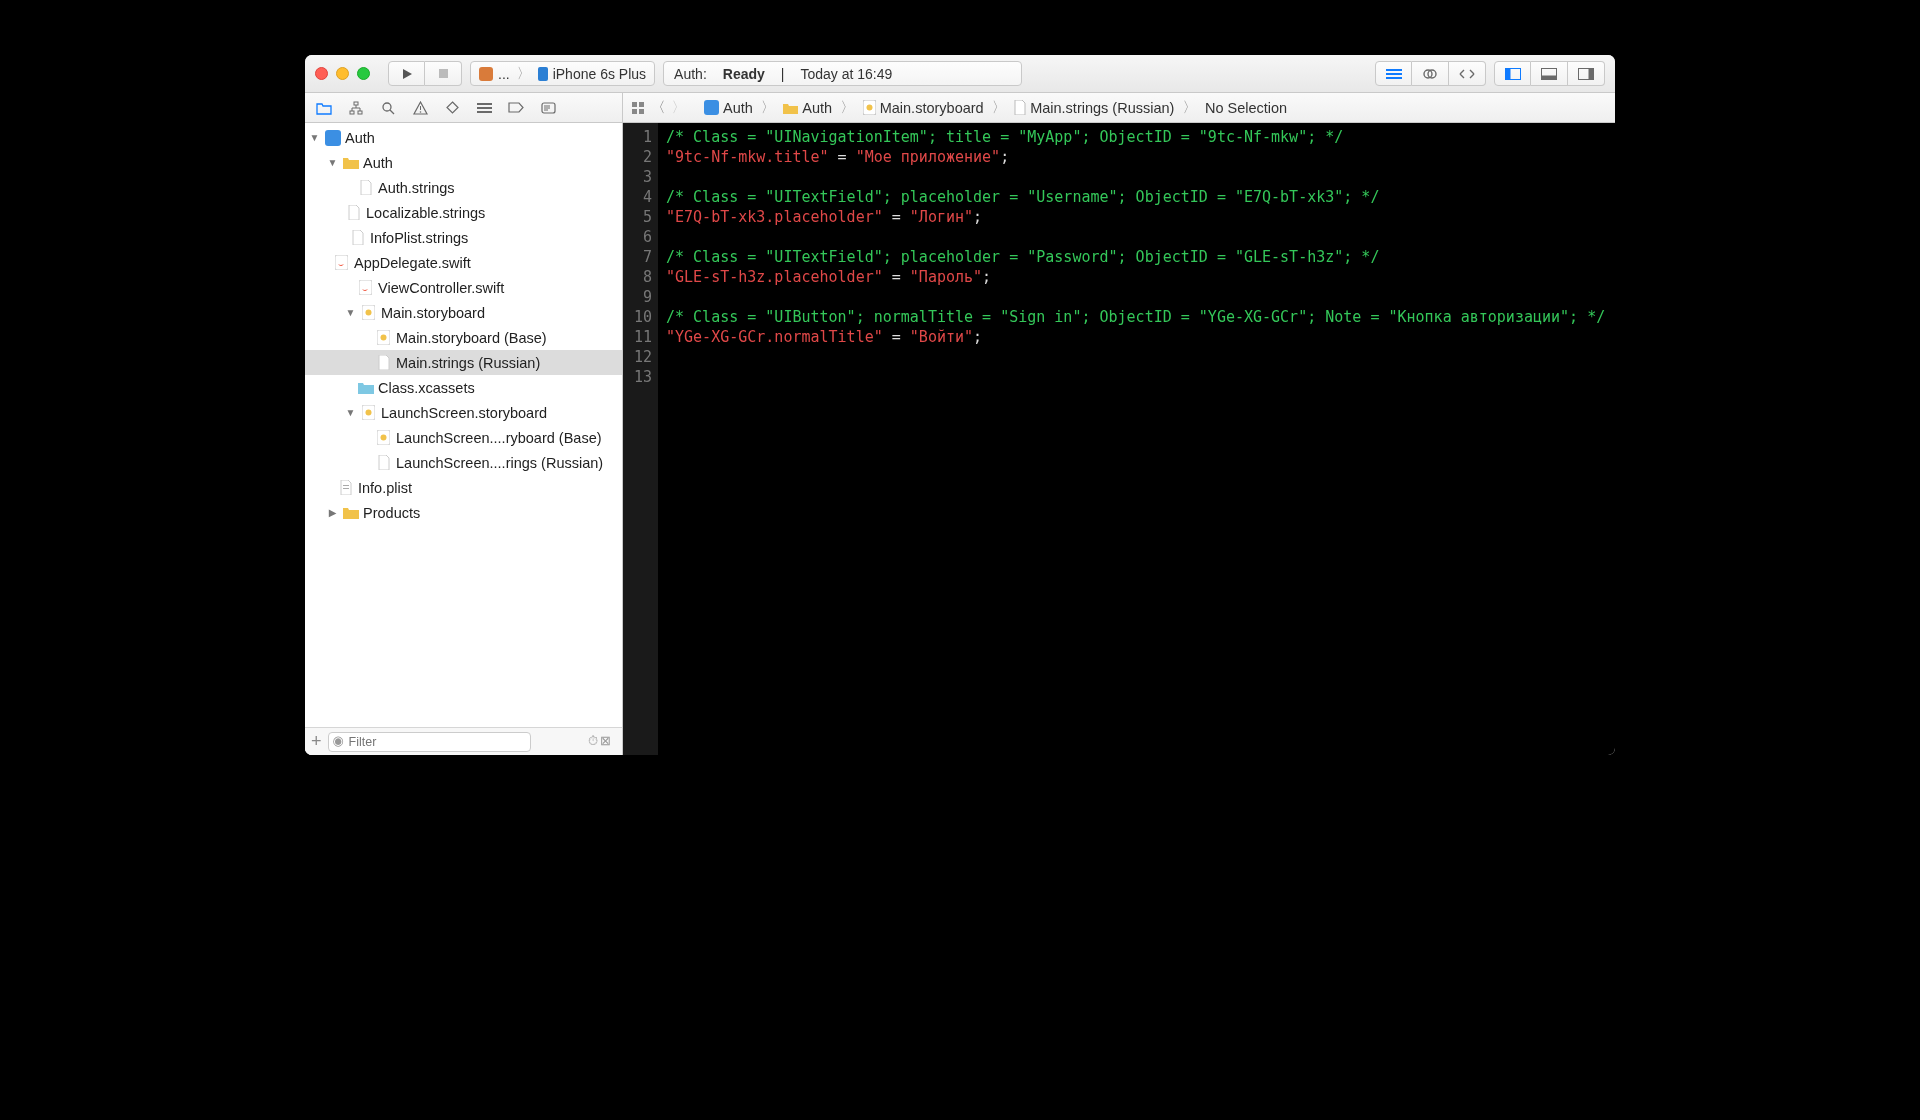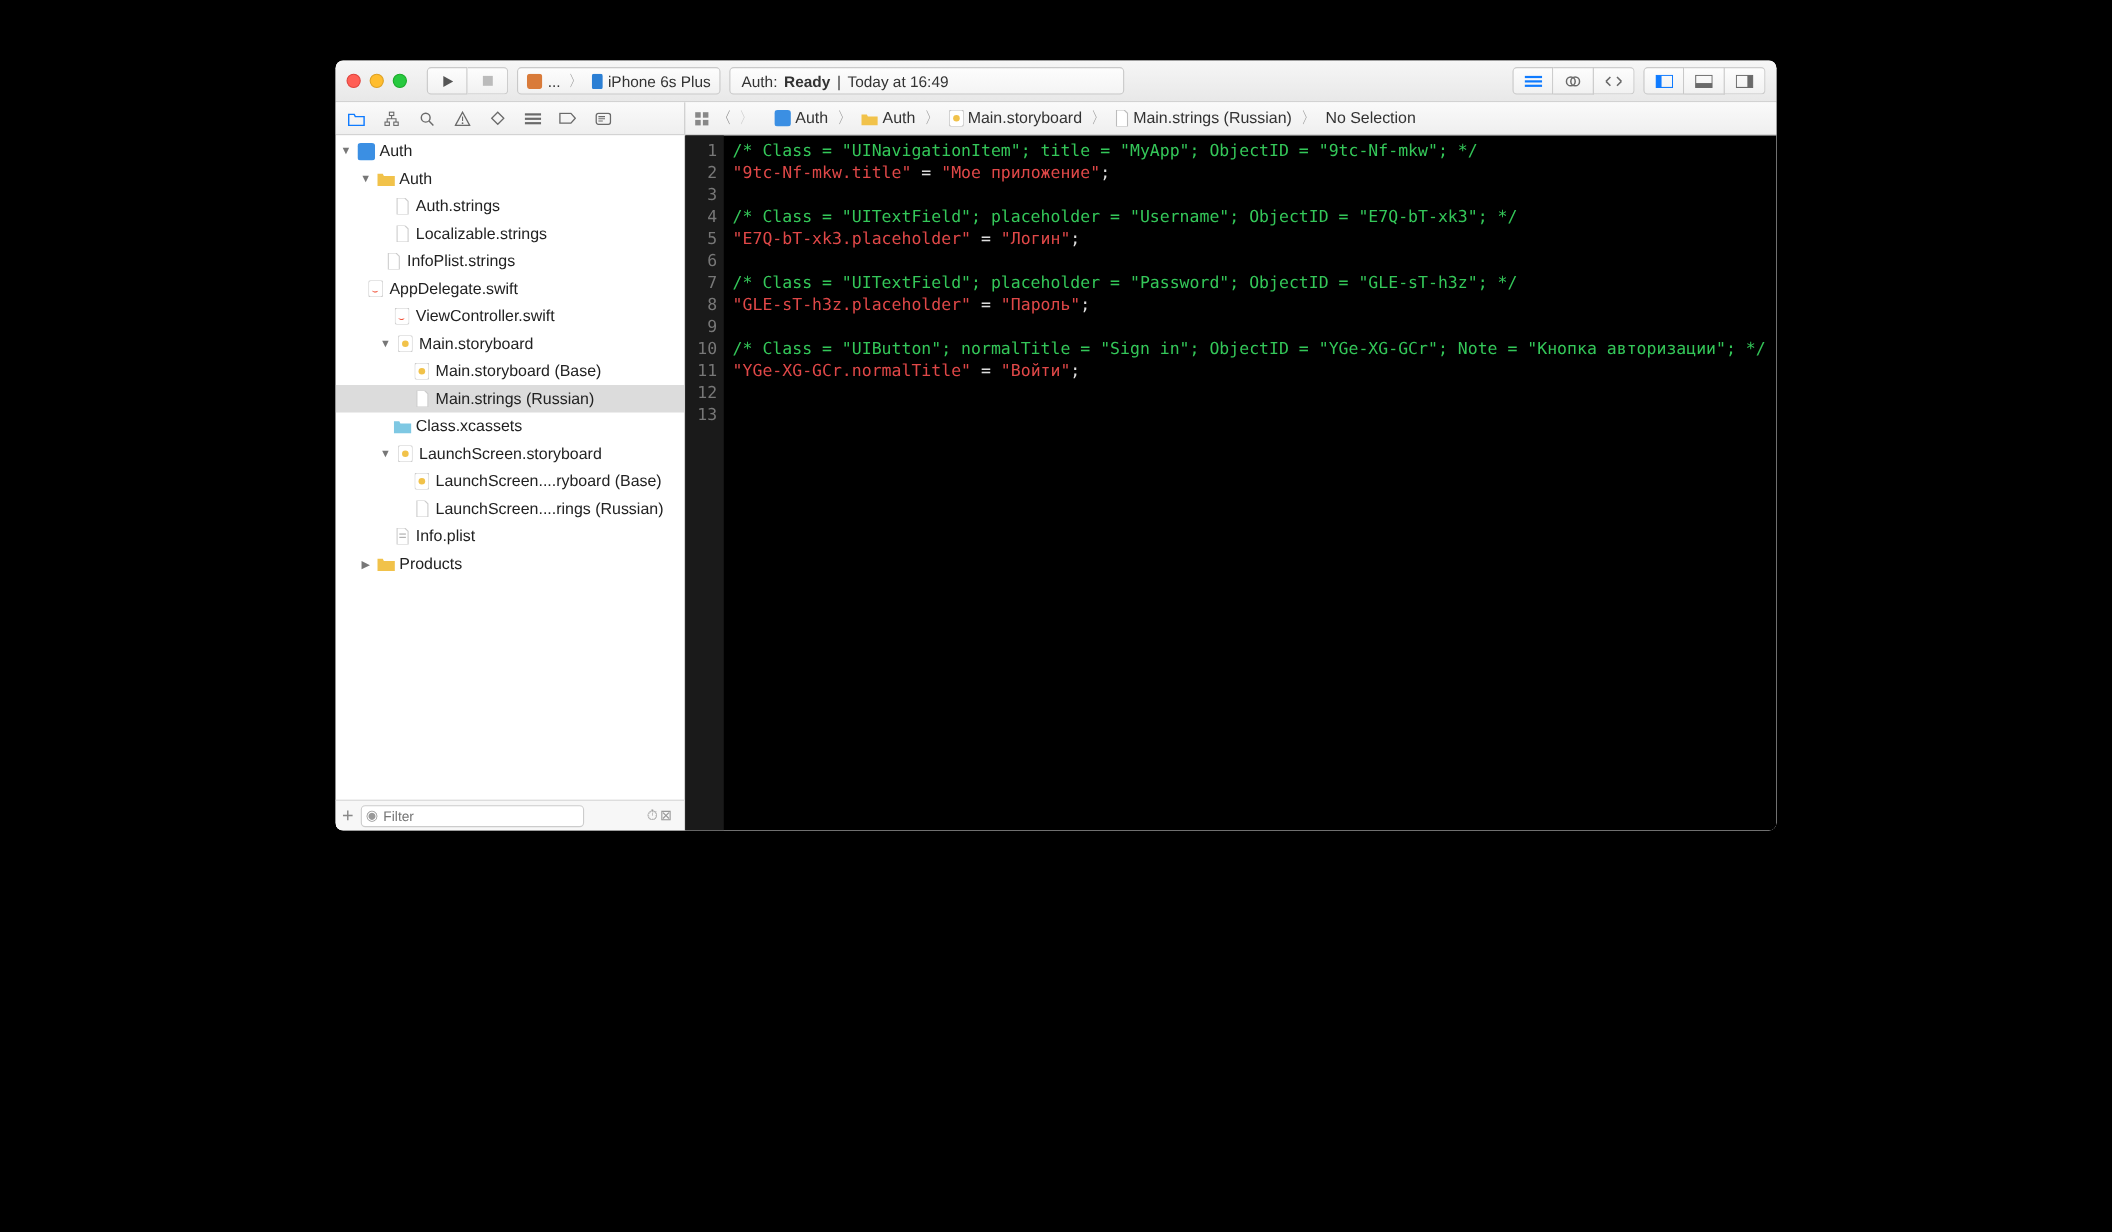--- a/index.html
+++ b/index.html
@@ -6,21 +6,21 @@
 body { background:#000; width:1920px; height:1120px; font-family:-apple-system,"Helvetica Neue",Arial,sans-serif; font-size:17px; display:flex; align-items:flex-start; justify-content:center; padding-top:55px; }
 .window { width:1310px; height:700px; background:#fff; border-radius:7px; overflow:hidden; box-shadow:0 20px 60px rgba(0,0,0,0.5); display:flex; flex-direction:column; }
 .titlebar { height:38px; background:linear-gradient(#f6f6f6,#e8e8e8); border-bottom:1px solid #c9c9c9; display:flex; align-items:center; padding:0 10px; gap:8px; }
 .traffic { display:flex; gap:8px; margin-right:10px; }
 .tl { width:13px; height:13px; border-radius:50%; }
 .tl.red{background:#ff5f56;border:1px solid #e0443e;} .tl.yel{background:#ffbd2e;border:1px solid #dea123;} .tl.grn{background:#27c93f;border:1px solid #1aab29;}
 .tb-seg { display:flex; }
 .tb-btn { width:37px; height:25px; background:linear-gradient(#fdfdfd,#f1f1f1); border:1px solid #c9c9c9; display:flex; align-items:center; justify-content:center; color:#555; }
 .tb-btn:first-child{border-radius:4px 0 0 4px;} .tb-btn:last-child{border-radius:0 4px 4px 0;} .tb-btn+.tb-btn{border-left:none;}
 .scheme { height:25px; background:linear-gradient(#fdfdfd,#f1f1f1); border:1px solid #c9c9c9; border-radius:4px; display:flex; align-items:center; padding:0 8px; font-size:14px; gap:5px; color:#333; }
-.activity { flex:1; height:25px; background:linear-gradient(#fdfdfd,#f4f4f4); border:1px solid #c9c9c9; border-radius:4px; display:flex; align-items:center; padding:0 10px; font-size:14px; color:#333; gap:6px; max-width:450px; }
+.activity { flex:1; height:25px; background:linear-gradient(#fdfdfd,#f4f4f4); border:1px solid #c9c9c9; border-radius:4px; display:flex; align-items:center; padding:0 10px; font-size:14px; color:#333; gap:16px; max-width:450px; }
 .spacer{flex:1;}
 .toolbar2 { height:30px; background:linear-gradient(#fafafa,#efefef); border-bottom:1px solid #c9c9c9; display:flex; }
 .nav-tabs { width:318px; display:flex; align-items:center; padding:0 6px; gap:6px; border-right:1px solid #c9c9c9; }
 .nav-icon { width:26px; height:24px; display:flex; align-items:center; justify-content:center; color:#6b6b6b; border-radius:3px; }
 .nav-icon.active { color:#0f7bff; }
 .jump { flex:1; display:flex; align-items:center; padding:0 8px; gap:6px; font-size:14.5px; color:#333; }
 .crumb { display:flex; align-items:center; gap:4px; }
 .chev { color:#999; margin:0 2px; }
 .body { flex:1; display:flex; overflow:hidden; }
 .sidebar { width:318px; border-right:1px solid #c9c9c9; display:flex; flex-direction:column; background:#fff; }
@@ -246,21 +246,21 @@
             <span>Auth</span>
           </div>
         <div class="row" style="padding-left:52px">
             <span class="ic">
               <svg width="12" height="15" viewBox="0 0 12 15">
                 <path d="M1 0h7l3 3v12H1z" fill="#fff" stroke="#ccc"></path>
               </svg>
             </span>
             <span>Auth.strings</span>
           </div>
-        <div class="row" style="padding-left:52px">
+        <div class="row" style="padding-left:40px">
             <span class="ic">
               <svg width="12" height="15" viewBox="0 0 12 15">
                 <path d="M1 0h7l3 3v12H1z" fill="#fff" stroke="#ccc"></path>
               </svg>
             </span>
             <span>Localizable.strings</span>
           </div>
         <div class="row" style="padding-left:44px">
             <span class="ic">
               <svg width="12" height="15" viewBox="0 0 12 15">
@@ -342,21 +342,21 @@
             <span>LaunchScreen....ryboard (Base)</span>
           </div>
         <div class="row" style="padding-left:70px">
             <span class="ic">
               <svg width="12" height="15" viewBox="0 0 12 15">
                 <path d="M1 0h7l3 3v12H1z" fill="#fff" stroke="#ccc"></path>
               </svg>
             </span>
             <span>LaunchScreen....rings (Russian)</span>
           </div>
-        <div class="row" style="padding-left:52px">
+        <div class="row" style="padding-left:32px">
             <span class="ic">
               <svg width="12" height="15" viewBox="0 0 12 15">
                 <path d="M1 0h7l3 3v12H1z" fill="#fff" stroke="#ccc"></path>
                 <rect x="3" y="5" width="6" height="1" fill="#aaa"></rect>
                 <rect x="3" y="8" width="6" height="1" fill="#aaa"></rect>
               </svg>
             </span>
             <span>Info.plist</span>
           </div>
         <div class="row" style="padding-left:22px">

